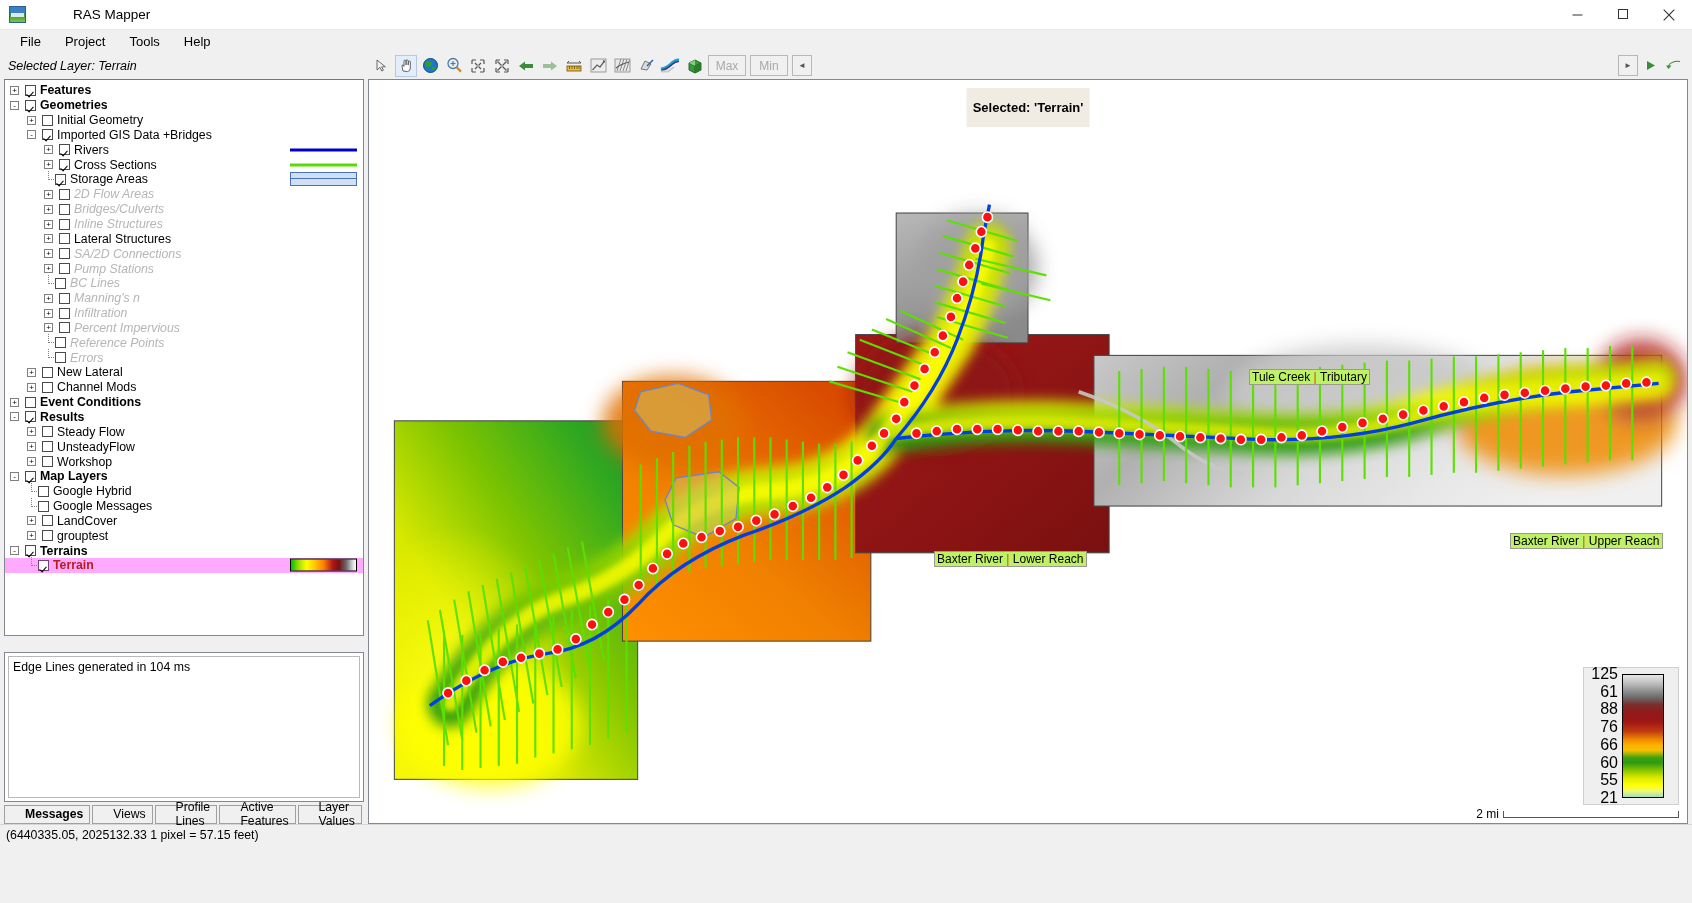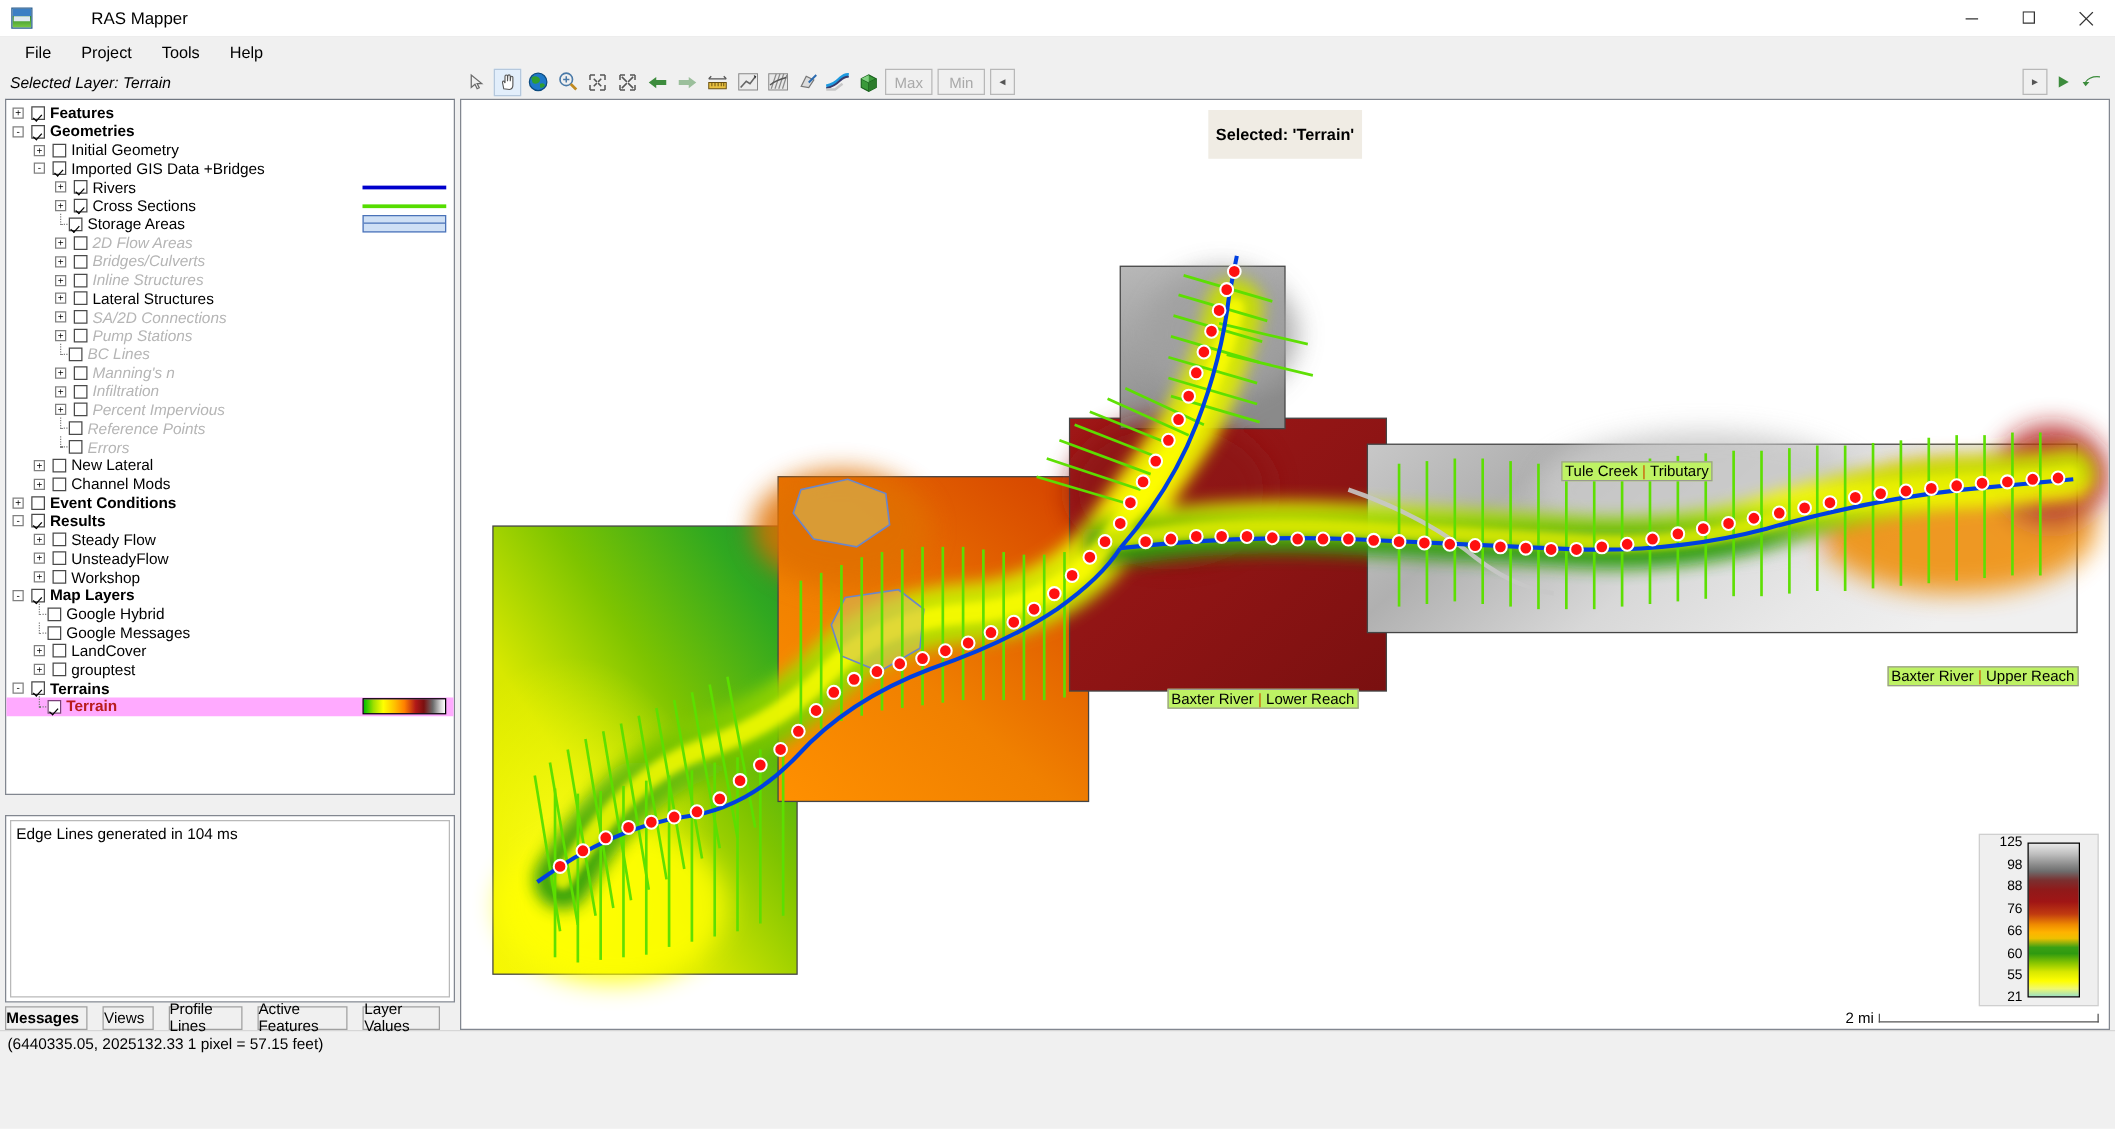--- a/index.html
+++ b/index.html
@@ -61,21 +61,21 @@
   .symbol { position:absolute; right:6px; top:50%; transform:translateY(-50%); }
   .sym-line { width:67px; height:3px; }
   .sym-poly { width:67px; height:14px; border:1px solid #4a72b8; background:#cfe0f5;}
   .sym-poly:after{content:"";display:block;margin-top:5px;border-top:1px solid #4a72b8;}
   .sym-ramp { width:67px; height:13px; border:1px solid #000;
      background:linear-gradient(90deg,#00c000 0%,#9ee000 12%,#ffff00 24%,#ffc000 38%,#ff8000 50%,#b01818 64%,#7a1010 74%,#6b6b6b 85%,#d8d8d8 95%,#ffffff 100%);}
   
   .msg-box { height:150px; margin-top:16px; background:#fff; border:1px solid #828790; }
   .msg-inner { margin:3px; border:1px solid #b9b9b9; height:calc(100% - 6px); padding:3px 4px; font-size:12.3px; color:#000;}
   .tabs { display:flex; margin-top:3px; height:19px; align-items:flex-end; }
-  .tab { border:1px solid #a0a0a0; background:#f0f0f0; font-size:12.2px; padding:1px 6px 2px 0; margin-right:12px; color:#000; height:19px; display:flex;align-items:center;}
+  .tab { border:1px solid #a0a0a0; background:#f0f0f0; font-size:12.2px; padding:1px 6px 2px 20px; margin-right:2px; color:#000; height:19px; display:flex;align-items:center;}
   .tab.active { font-weight:bold; }
   
   .right-pane { flex:1; padding:0 4px 0 0; display:flex; flex-direction:column;}
   .map-frame { flex:1; background:#fff; border:1px solid #828790; position:relative; overflow:hidden; }
   .sel-banner {
     position:absolute; left:50%; transform:translateX(-50%); top:8px;
     background:#f0ece4; padding:12px 6px; font-size:13px; font-weight:bold; color:#000; z-index:20;
   }
   
   .toolbar { height:27px; background:#f0f0f0; display:flex; align-items:center; }
@@ -84,21 +84,21 @@
   .tb-txtbtn { min-width:38px;height:21px;border:1px solid #b8b8b8;background:#f0f0f0;color:#a9a9a9;font-size:12px;display:flex;align-items:center;justify-content:center;margin:0 2px;}
   .tb-arrowbtn { width:20px;height:21px;border:1px solid #b8b8b8;background:#f0f0f0;display:flex;align-items:center;justify-content:center;margin-left:2px;}
   .tb-right { margin-left:auto; display:flex; align-items:center; padding-right:6px; }
   
   .statusbar { height:20px; background:#f0f0f0; border-top:1px solid #d6d6d6; display:flex; align-items:center; padding-left:6px; font-size:12.3px; color:#000;}
   .label-box { position:absolute; background:#bef264; border:1px solid #9a9a90; font-size:12px; color:#000; padding:0 2px; white-space:nowrap; z-index:15;}
   .legend {
     position:absolute; right:8px; bottom:18px; width:96px; height:138px;
     background:#efefef; border:1px solid #cfcfcf; z-index:18; display:flex; align-items:center; padding-left:4px;
   }
-  .legend-ticks { width:30px; text-align:center; font-size:11px; color:#000; position:relative; height:124px;}
+  .legend-ticks { width:30px; text-align:center; font-size:16px; color:#000; position:relative; height:124px;}
   .legend-ticks span { position:absolute; right:0; transform:translateY(-50%); }
   .legend-bar { width:42px; height:124px; border:1px solid #000; margin-left:4px;
     background:linear-gradient(180deg,#e8e8e8 0%,#bdbdbd 7%,#8a8a8a 14%,#6e6e6e 18%,#7a3030 24%,#8f1a1a 30%,#a01515 38%,#c03a10 46%,#ef8a00 53%,#ffb300 58%,#f0c000 62%,#3aa014 68%,#2f9a10 72%,#86c400 78%,#d8e800 84%,#ffff00 90%,#f0f870 95%,#9fe0c0 100%);}
   .scalebar { position:absolute; right:8px; bottom:2px; display:flex; align-items:center; font-size:12px; z-index:18;}
   .scalebar .sb-line { width:176px; height:7px; border:1px solid #555; border-top:none; margin-left:4px; }
 </style>
 </head>
 <body>
 
 <div class="titlebar">
@@ -783,21 +783,21 @@
       <div class="label-box" style="left:880px;top:289px;">
         <span>Tule Creek</span><span style="color:#cc5500;">&nbsp;|&nbsp;</span><span>Tributary</span>
       </div>
       <div class="label-box" style="left:1141px;top:453px;">
         <span>Baxter River</span><span style="color:#cc5500;">&nbsp;|&nbsp;</span><span>Upper Reach</span>
       </div>
 
       <div class="legend">
         <div class="legend-ticks" id="legend-ticks">
             <span style="top: 0%;">125</span>
-            <span style="top: 14.2857%;">98</span>
+            <span style="top: 14.2857%;">61</span>
             <span style="top: 28.5714%;">88</span>
             <span style="top: 42.8571%;">76</span>
             <span style="top: 57.1429%;">66</span>
             <span style="top: 71.4286%;">60</span>
             <span style="top: 85.7143%;">55</span>
             <span style="top: 100%;">21</span>
           </div>
         <div class="legend-bar"></div>
       </div>
 

